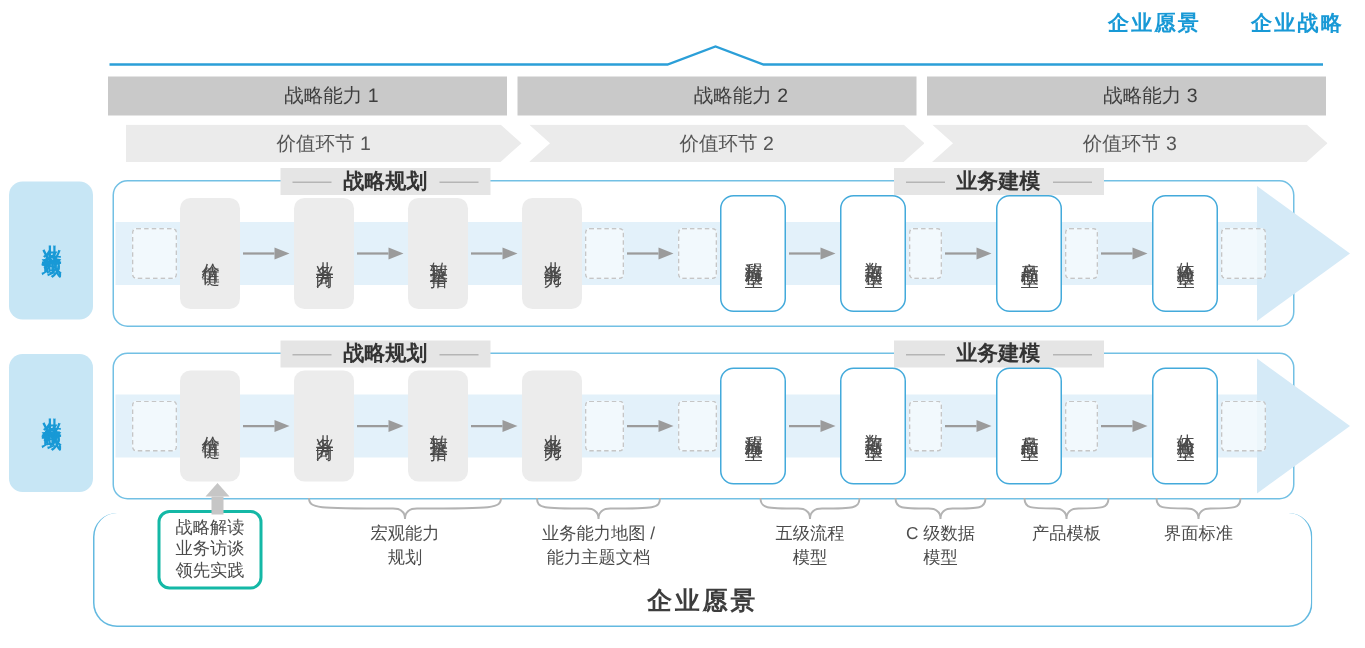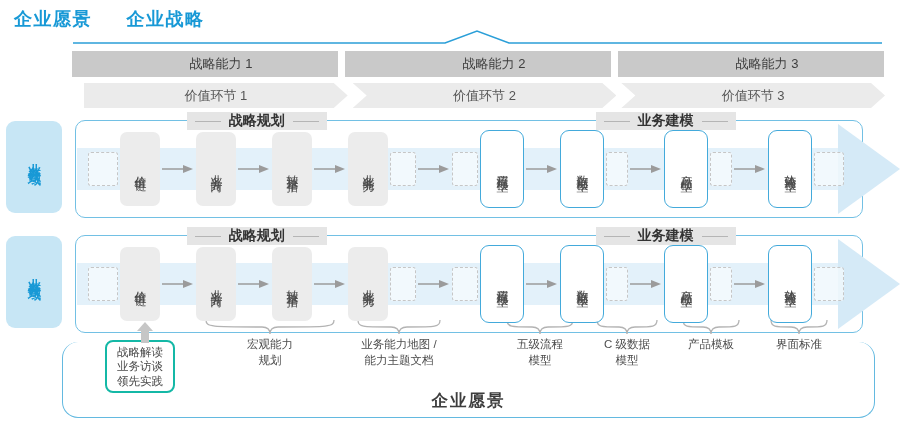--- a/index.html
+++ b/index.html
@@ -1,21 +1,21 @@
 <!DOCTYPE html>
 <html><head>
 <meta charset="utf-8">
 <style>
   * { margin:0; padding:0; box-sizing:border-box; }
   body { background:#fff; font-family:"Liberation Sans", sans-serif; }
   .canvas { position:relative; width:910px; height:432px; background:#fff; overflow:hidden; }
 
   
-  .title-row { position:absolute; top:7px; left:0; width:100%; text-align:left;
-               font-size:18px; font-weight:bold; color:#1899d6; letter-spacing:1.5px; }
+  .title-row { position:absolute; top:7px; left:0; width:100%; text-align:right;
+               font-size:14px; font-weight:bold; color:#1899d6; letter-spacing:1.5px; }
   .title-row span { margin:0 14px; }
   .vision-line { position:absolute; top:0; left:0; }
 
   
   .caps { position:absolute; left:72px; top:51px; width:812px; height:26px; display:flex; gap:7px; }
   .cap  { flex:1; background:#c9c9c9; display:flex; align-items:center; justify-content:center;
           font-size:13px; font-weight:500; color:#3e3e3e;padding-left:32px; }
 
   
   .chevs { position:absolute; left:72px; top:83px; width:813px; height:25px; display:flex; gap:5px;padding-left:12px; }
@@ -66,21 +66,21 @@
   
   .up-arrow { position:absolute; left:137px; top:322px; width:16px; display:flex;
               flex-direction:column; align-items:center; z-index:2; }
   .up-arrow .head { width:0; height:0; border-left:8px solid transparent;
                     border-right:8px solid transparent; border-bottom:9px solid #c6c6c6; }
   .up-arrow .shaft { width:8px; height:12px; background:#c6c6c6; }
   .practice-box { position:absolute; left:140px; top:340px; transform:translateX(-50%);
                   border:2px solid #14b8a6; border-radius:8px; background:#fff;
                   padding:3px 10px; font-size:11.5px; color:#4c4c4c; line-height:1.25;
                   text-align:center; white-space:pre-line; }
-  .note-group { position:absolute; top:319px; transform:translateX(-50%);
+  .note-group { position:absolute; top:331px; transform:translateX(-50%);
                 display:flex; flex-direction:column; align-items:center; gap:2px; }
   .note { font-size:11.5px; color:#4c4c4c; line-height:1.35; text-align:center; white-space:pre-line; }
   .ng-1 { left:270px; } .ng-2 { left:399px; } .ng-3 { left:540px; }
   .ng-4 { left:627px; } .ng-5 { left:711px; } .ng-6 { left:799px; }
 </style>
 </head>
 <body>
 
 <div class="canvas">
 

